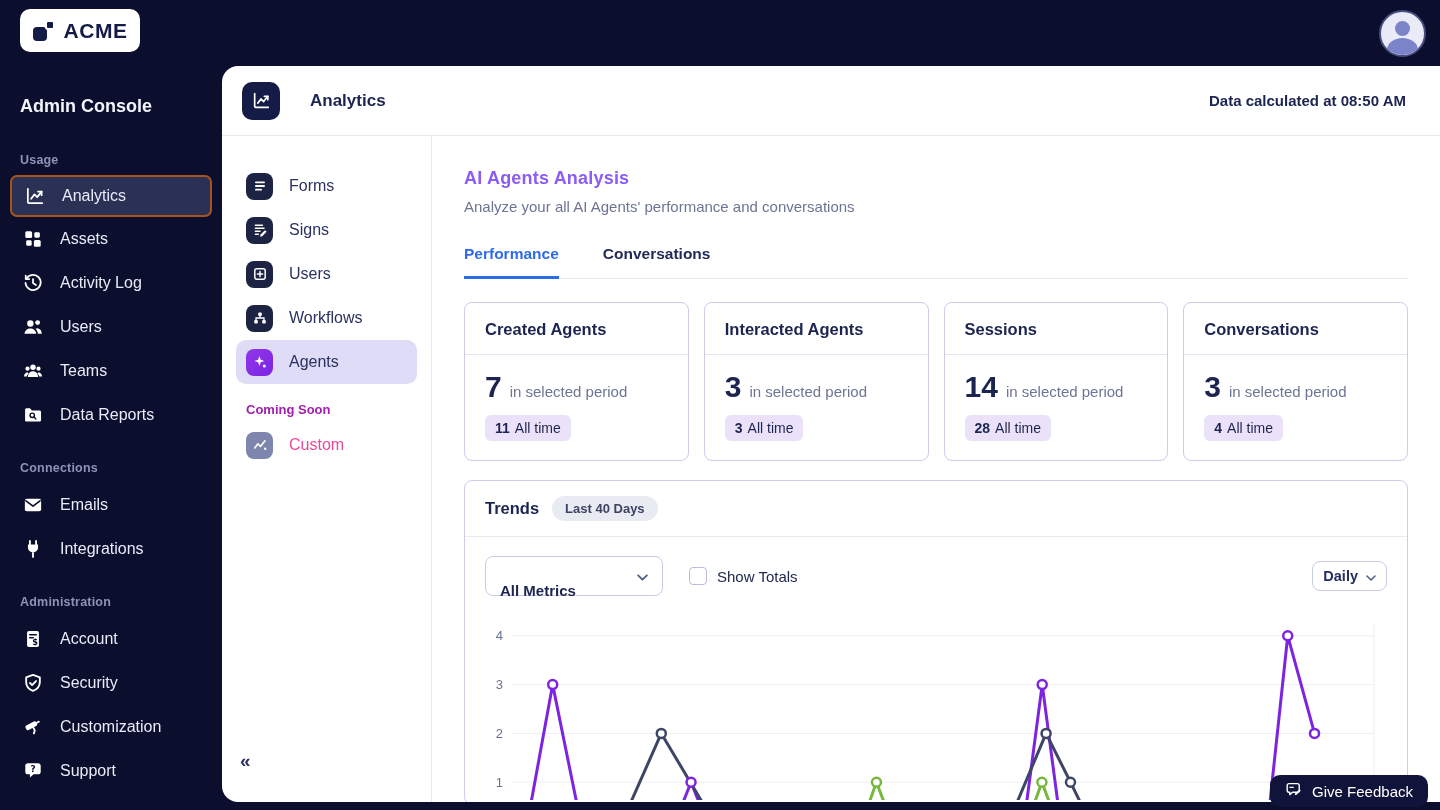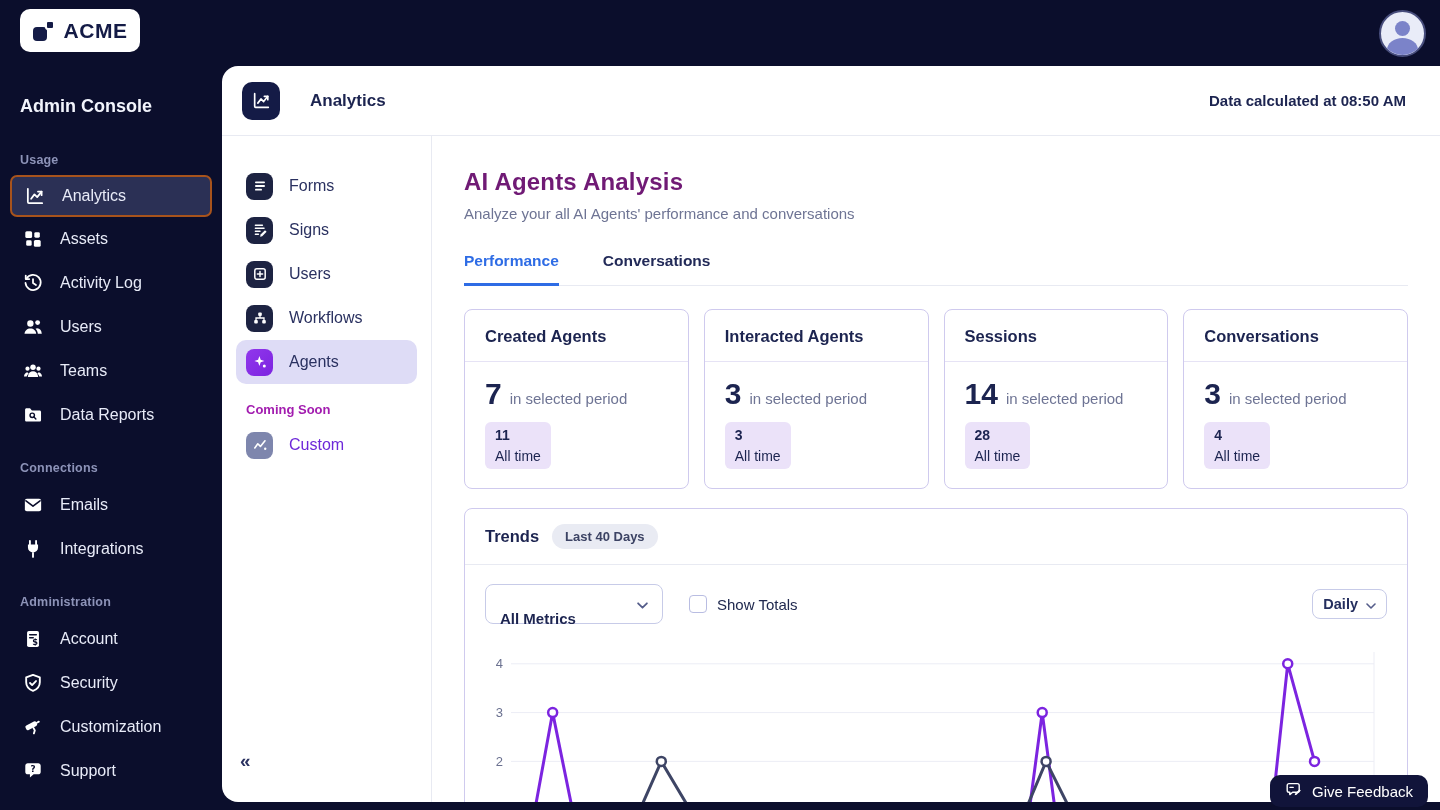--- a/index.html
+++ b/index.html
@@ -38,31 +38,31 @@
   .app-header-title { font-size:17px; font-weight:700; color:#1c2450; }
   .calc-text { margin-left:auto; font-size:15px; font-weight:600; color:#1c2450; }
   .app-body { flex:1; display:flex; min-height:0; }
 
   
   .modnav { width:210px; flex:none; border-right:1px solid #e8eaf2; padding:28px 14px 16px 14px;
     display:flex; flex-direction:column; position:relative; }
   .mod-item { display:flex; align-items:center; gap:16px; height:44px; padding:0 10px; border-radius:10px; cursor:pointer; }
   .mod-item.selected { background:#dedcf6; }
   .mod-label { font-size:16px; font-weight:500; color:#2a3160; }
-  .mod-label.muted { color:#6d28d9; }
+  .mod-label.muted { color:#ec4899; }
   .tile { width:27px; height:27px; border-radius:8px; background:#1d2342; display:flex; align-items:center; justify-content:center; flex:none; }
   .tile.agents { background:linear-gradient(135deg,#9137ec,#7c24e0); }
   .tile.custom { background:#7e86ad; }
   .coming-label { font-size:13px; font-weight:700; color:#a21caf; margin:18px 0 6px 10px; }
   .collapse-btn { position:absolute; left:18px; bottom:30px; font-size:19px; font-weight:700; color:#2a3160; cursor:pointer; }
 
   
   .main { flex:1; padding:32px; overflow:hidden; position:relative; }
   .title-row { display:flex; align-items:flex-start; }
-  .page-title { font-size:24px; font-weight:800; color:#701a75; letter-spacing:.2px; }
+  .page-title { font-size:18px; font-weight:800; color:#8b5cf6; letter-spacing:.2px; }
   .page-subtitle { font-size:15px; color:#6e7494; margin-top:9px; }
   .daterange { margin-left:auto; display:flex; align-items:center; gap:12px; margin-top:8px; }
   .daterange-label { font-size:14.5px; font-weight:700; color:#7a81b8; }
   .daterange-input { width:208px; height:38px; border:1px solid #c7cbe8; border-radius:8px; background:#fff;
     display:flex; align-items:center; gap:11px; padding:0 12px; overflow:hidden; cursor:pointer; }
   .daterange-value { font-size:14.5px; font-weight:600; color:#242e5e; white-space:nowrap; }
 
   .tabs { display:flex; gap:44px; margin-top:30px; border-bottom:1px solid #e8eaf2; }
   .tab { font-size:15.5px; font-weight:600; padding-bottom:13px; cursor:pointer; }
   .tab.active { color:#2e6ce5; border-bottom:3px solid #2e6ce5; margin-bottom:-1px; }
@@ -70,21 +70,21 @@
 
   .cards-row { display:grid; grid-template-columns:repeat(4,1fr); gap:15px; margin-top:23px; }
   .stat-card { border:1px solid #cfcaee; border-radius:8px; background:#fff; }
   .stat-head { padding:17px 20px 15px; border-bottom:1px solid #e6e3f5; }
   .stat-title { font-size:16.5px; font-weight:700; color:#1c2450; }
   .stat-body { padding:17px 20px 19px; }
   .stat-line { display:flex; align-items:baseline; gap:8px; }
   .stat-num { font-size:30px; font-weight:800; color:#1c2450; line-height:1; }
   .stat-period { font-size:15px; color:#6e7494; }
   .stat-badge { display:inline-flex; align-items:baseline; gap:5px; margin-top:13px; background:#ebe2f9;
-    border-radius:6px; padding:5px 10px; font-size:14px; color:#1c2450;flex-direction:column; }
+    border-radius:6px; padding:5px 10px; font-size:14px; color:#1c2450; }
   .stat-badge b { font-weight:700; }
 
   .trends-card { border:1px solid #cfcaee; border-radius:8px; background:#fff; margin-top:19px; }
   .trends-head { padding:15px 20px; display:flex; align-items:center; gap:13px; border-bottom:1px solid #e8eaf2; }
   .trends-title { font-size:16.5px; font-weight:700; color:#1c2450; }
   .trends-badge { background:#e9ebf3; border-radius:999px; padding:5px 13px; font-size:13px; font-weight:600; color:#3c4364; }
   .trends-controls { padding:19px 20px 10px; display:flex; align-items:center; }
   .select { border:1px solid #c7cbe8; border-radius:8px; background:#fff; display:flex; align-items:center; cursor:pointer; }
   .select.metrics { width:178px; height:40px; padding:0 14px; }
   .select.metrics .select-value { font-size:15px; font-weight:700; color:#1c2450;margin-top:28px; }

